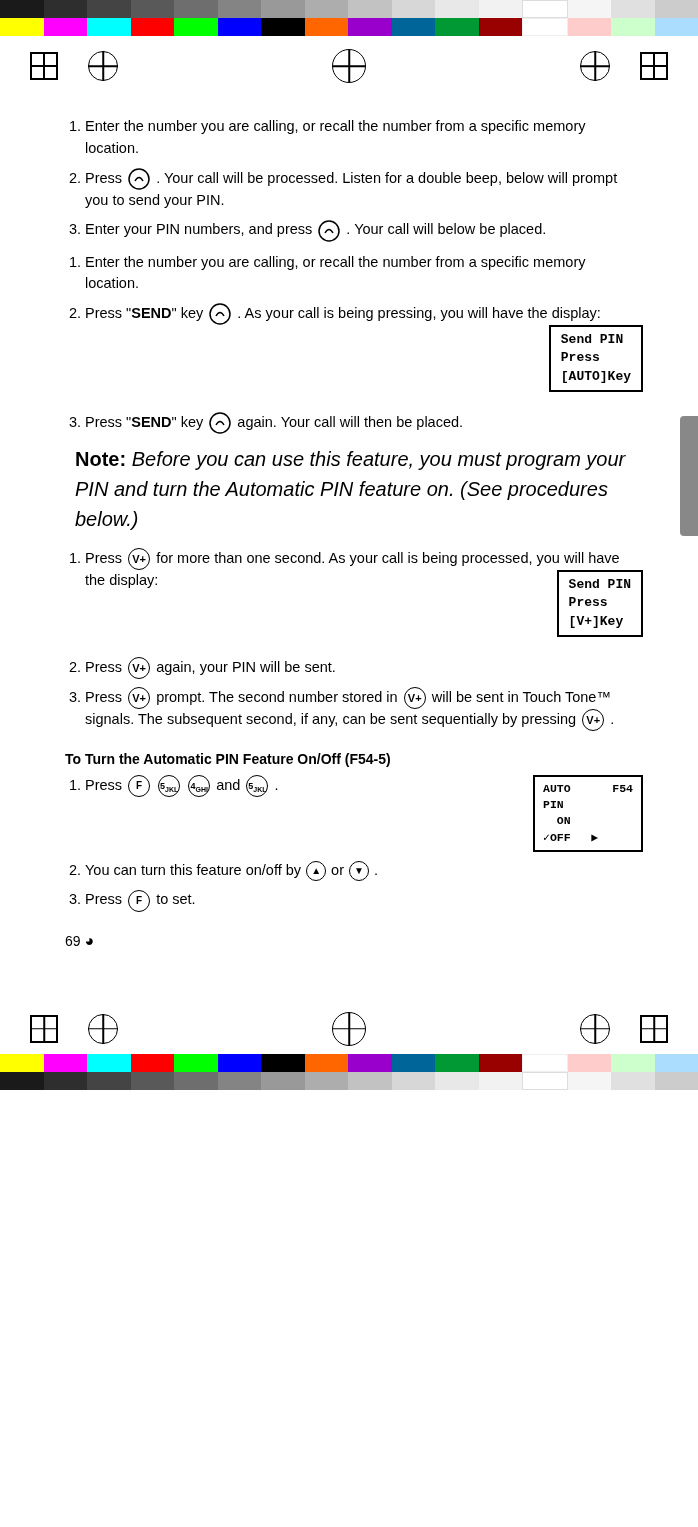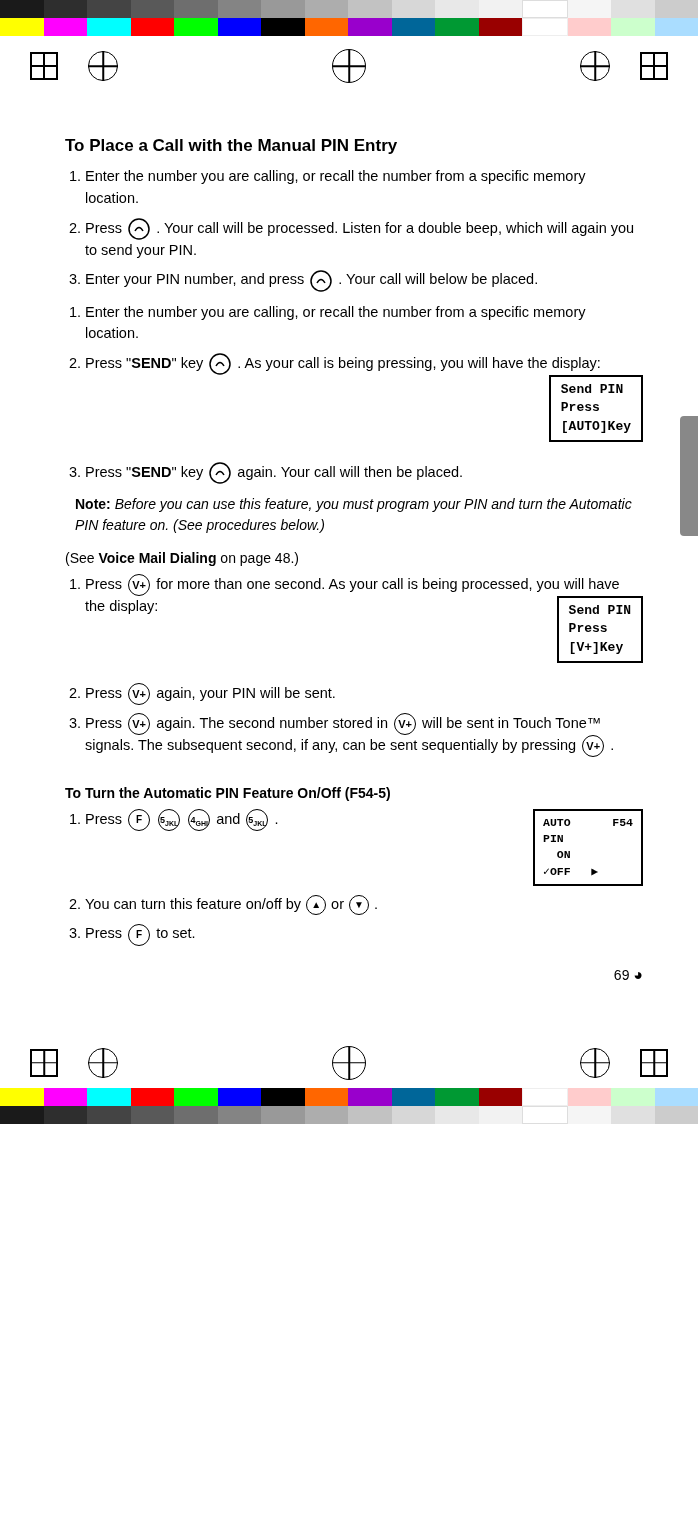--- a/index.html
+++ b/index.html
@@ -50,36 +50,36 @@
       font-size: 17px;
       font-weight: bold;
       margin-bottom: 10px;
       margin-top: 20px;
     }
 
     h3 {
       font-size: 14px;
       font-weight: bold;
       margin-bottom: 8px;
-      margin-top: 28px;
+      margin-top: 20px;
     }
 
     ol {
       margin-left: 20px;
       margin-bottom: 10px;
     }
 
     ol li {
       margin-bottom: 8px;
       line-height: 1.5;
       font-size: 14.5px;
     }
 
     .note {
-      font-size: 14px;
+      font-size: 20px;
       line-height: 1.5;
       margin-top: 8px;
       margin-left: 10px;
     }
     .note strong {
       font-style: normal;
     }
     .note em {
       font-style: italic;
     }
@@ -122,21 +122,21 @@
     .sidebar-tab {
       position: absolute;
       right: 0;
       width: 18px;
       background: #888;
       border-radius: 4px 0 0 4px;
     }
 
     
     .page-number {
-      text-align: right;
+      text-align: left;
       font-size: 14px;
       margin-top: 20px;
       margin-bottom: 24px;
     }
 
     
     .bottom-area {
       display: flex;
       justify-content: space-between;
       align-items: center;
@@ -242,35 +242,34 @@
       <div style="position:absolute;width:1.5px;height:100%;background:#000;"></div>
     </div>
   </div>
 </div>
 
 <div class="content" style="position:relative;">
 
   <div class="sidebar-tab" style="top:320px; height:120px;"></div>
 
   <div>
-    <h2>To Place a Call with the Manual PIN Entry</h2>
     <ol>
       <li>
         <span>Enter the number you are calling, or recall the number from a specific memory location.</span>
       </li>
       <li>
         <span>Press </span>
         <svg width="22" height="22" viewBox="0 0 22 22" style="vertical-align:middle;margin:0 2px;">
           <circle cx="11" cy="11" r="10" fill="none" stroke="#000" stroke-width="1.5"></circle>
           <path d="M7 13 Q11 6 15 13" fill="none" stroke="#000" stroke-width="1.5"></path>
         </svg>
-        <span>. Your call will be processed. Listen for a double beep, which will again you to send your PIN.</span>
-      </li>
-      <li>
-        <span>Enter your PIN number, and press </span>
+        <span>. Your call will be processed. Listen for a double beep, below will prompt you to send your PIN.</span>
+      </li>
+      <li>
+        <span>Enter your PIN numbers, and press </span>
         <svg width="22" height="22" viewBox="0 0 22 22" style="vertical-align:middle;margin:0 2px;">
           <circle cx="11" cy="11" r="10" fill="none" stroke="#000" stroke-width="1.5"></circle>
           <path d="M7 13 Q11 6 15 13" fill="none" stroke="#000" stroke-width="1.5"></path>
         </svg>
         <span>. Your call will below be placed.</span>
       </li>
     </ol>
   </div>
 
   <div style="margin-top:10px;">
@@ -300,44 +299,41 @@
         </svg>
         <span> again. Your call will then be placed.</span>
       </li>
     </ol>
     <div class="note">
       <strong>Note:</strong> <em>Before you can use this feature, you must program your PIN and turn the Automatic PIN feature on. (See procedures below.)</em>
     </div>
   </div>
 
   <div style="margin-top:14px;">
-    <p style="font-size:14px;margin-bottom:8px;">
-      (See <strong>Voice Mail Dialing</strong> on page <span>48</span>.)
-    </p>
     <ol>
       <li class="clearfix">
         <span>Press </span>
         <span class="btn-circle">V+</span>
         <span> for more than one second. As your call is being processed, you will have the display:</span>
         <div class="display-box-float">
           <div>Send PIN</div>
           <div>Press</div>
           <div>[V+]Key</div>
         </div>
         <div style="clear:both;height:8px;"></div>
       </li>
       <li>
         <span>Press </span>
         <span class="btn-circle">V+</span>
         <span> again, your PIN will be sent.</span>
       </li>
       <li>
         <span>Press </span>
         <span class="btn-circle">V+</span>
-        <span> again. The second number stored in </span>
+        <span> prompt. The second number stored in </span>
         <span class="btn-circle">V+</span>
         <span> will be sent in Touch Tone™ signals. The subsequent second, if any, can be sent sequentially by pressing </span>
         <span class="btn-circle">V+</span>
         <span>.</span>
       </li>
     </ol>
   </div>
 
   <div style="margin-top:14px;">
     <h3>To Turn the Automatic PIN Feature On/Off (F54-5)</h3>

